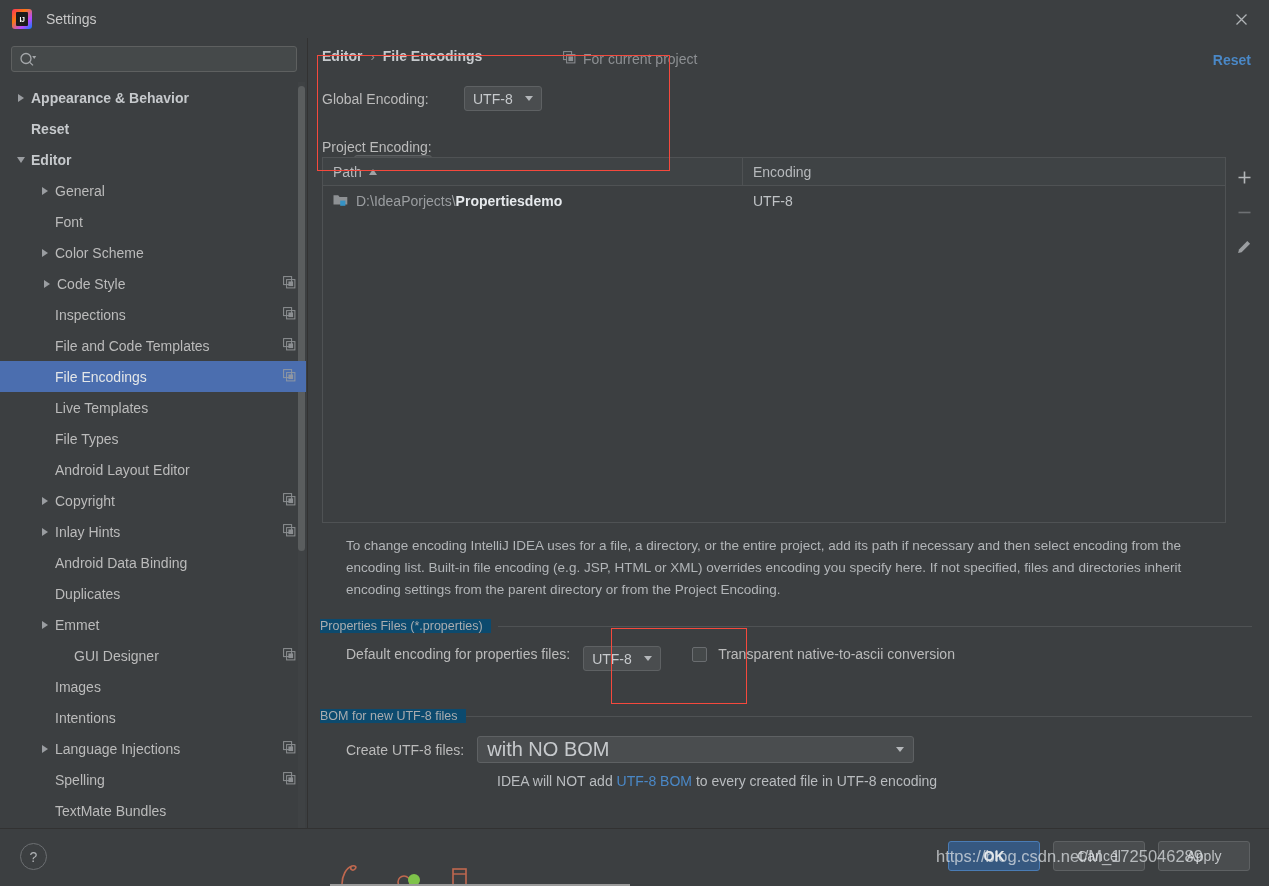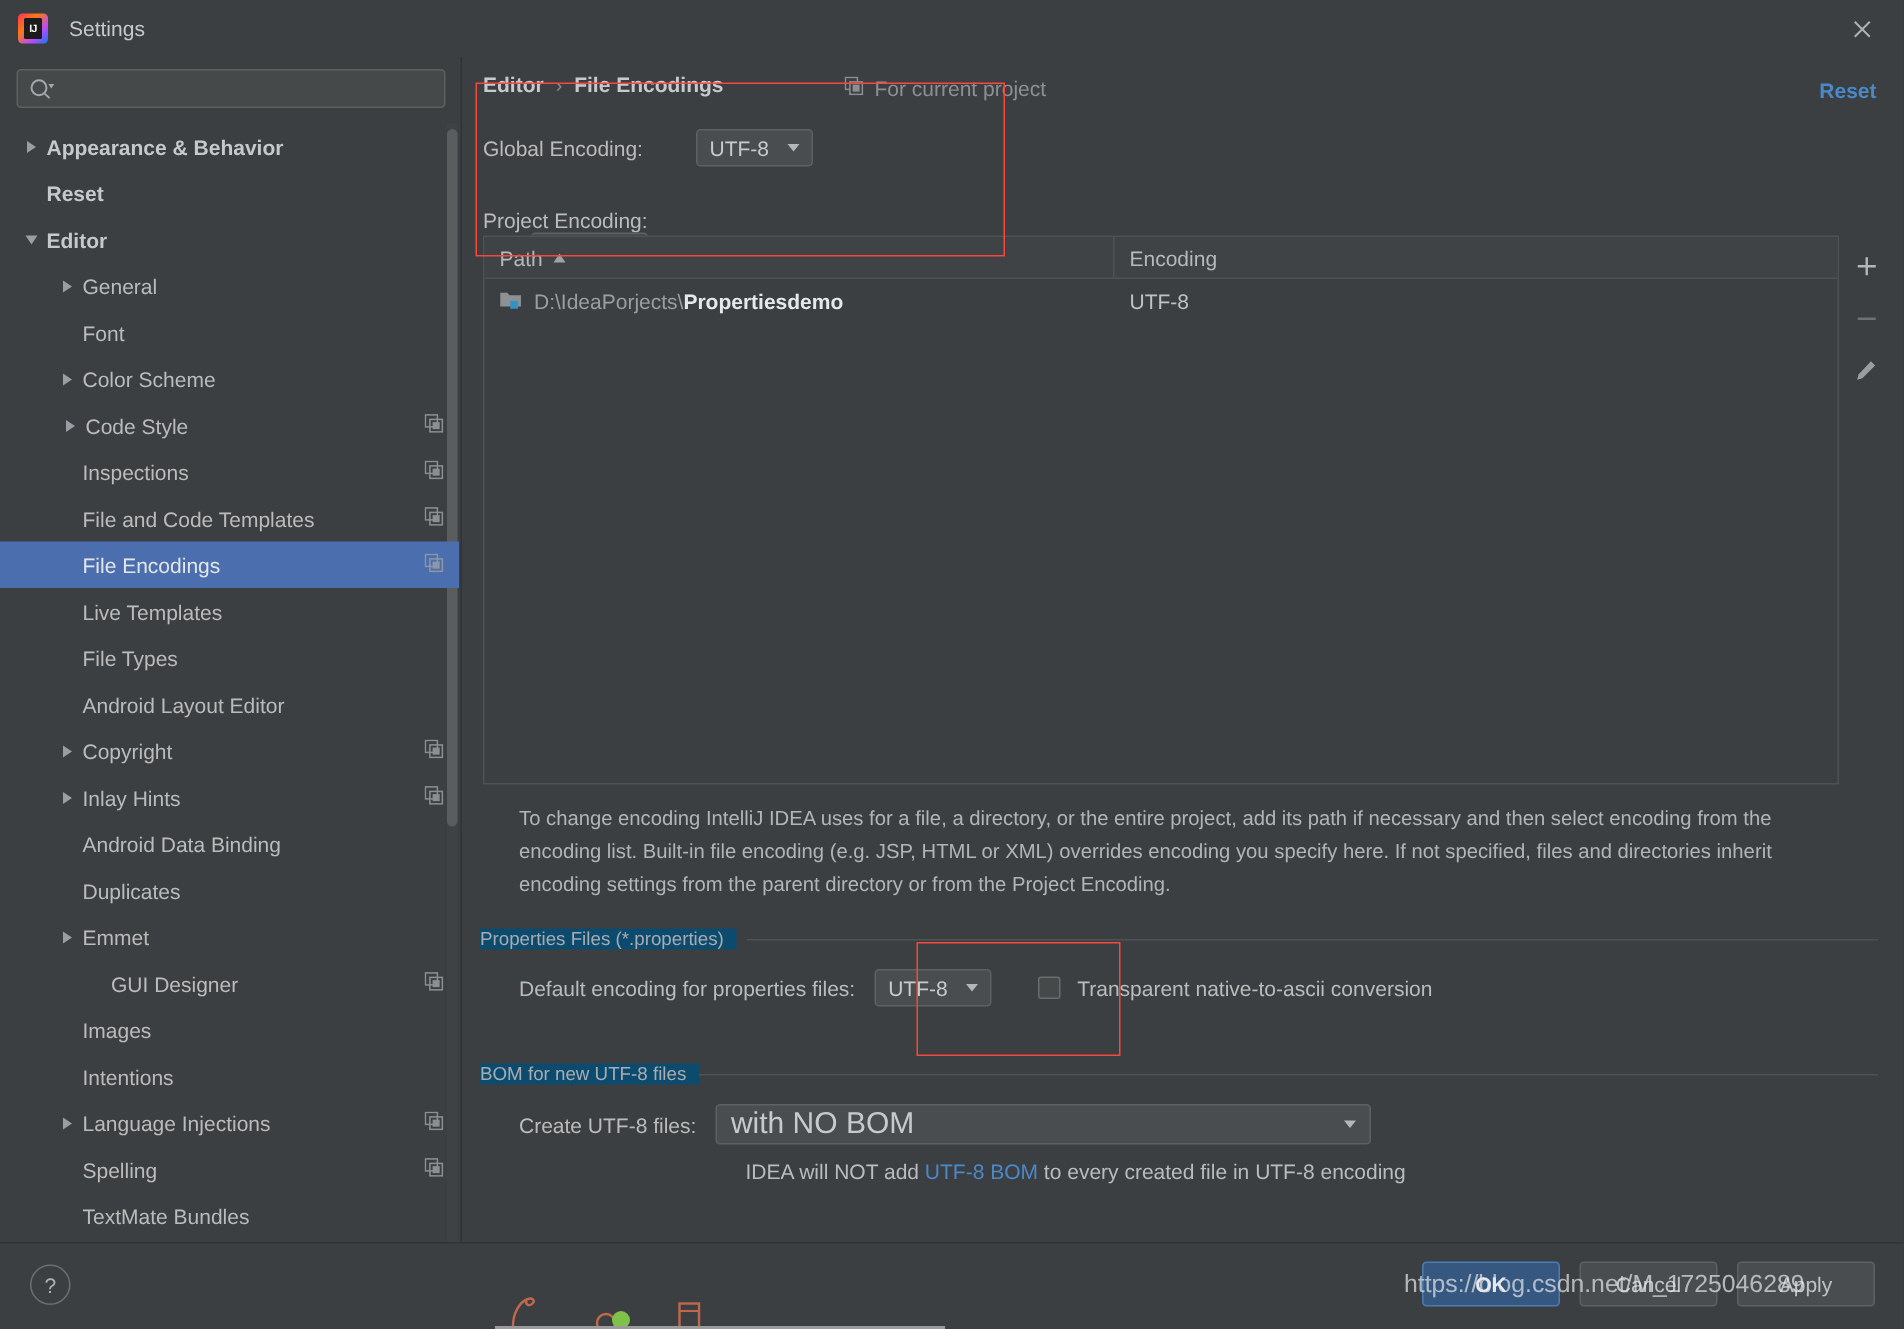--- a/index.html
+++ b/index.html
@@ -524,21 +524,21 @@
           <path d="M11.3 1.9 L14.1 4.7 L5.6 13.2 L2.1 14.1 L3 10.6 Z" fill="#9b9ea1"></path>
         </svg>
       </div>
     </div>
 
     <div class="desc">To change encoding IntelliJ IDEA uses for a file, a directory, or the entire project, add its path if necessary and then select encoding from the encoding list. Built-in file encoding (e.g. JSP, HTML or XML) overrides encoding you specify here. If not specified, files and directories inherit encoding settings from the parent directory or from the Project Encoding.</div>
 
     <div class="group" style="top:580px; width:932px;">
       <span class="group-title">Properties Files (*.properties)</span>
       <div class="group-line" id="props-line" style="left:178px; right:0;"></div>
-      <div style="position:absolute; top:28px; left:26px; display:flex; align-items:center; gap:13px;">
+      <div style="position:absolute; top:28px; left:26px; display:flex; align-items:flex-start; gap:13px;">
         <span class="field-label">Default encoding for properties files:</span>
         <span class="combo" style="width:78px;">
           <span>UTF-8</span>
           <span class="caret"></span>
         </span>
         <span style="display:flex; align-items:center; gap:11px; margin-left:18px;">
           <span class="checkbox"></span>
           <span class="field-label">Transparent native-to-ascii conversion</span>
         </span>
       </div>

